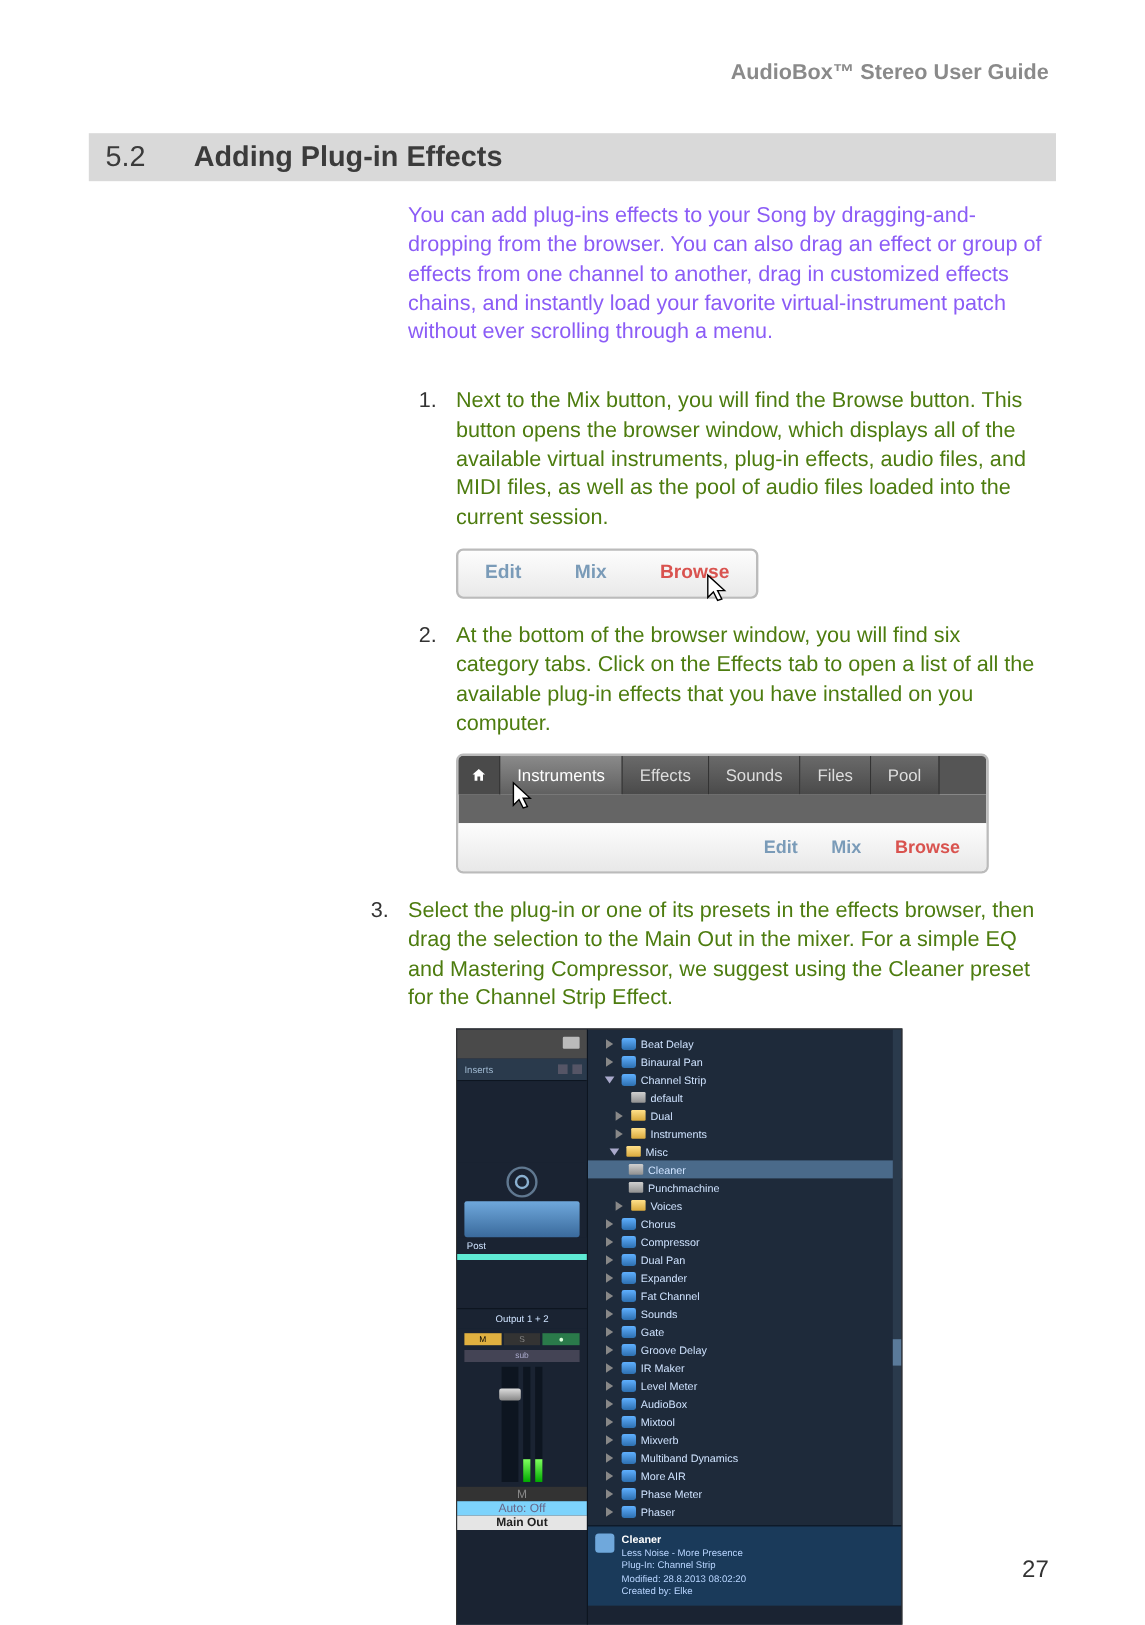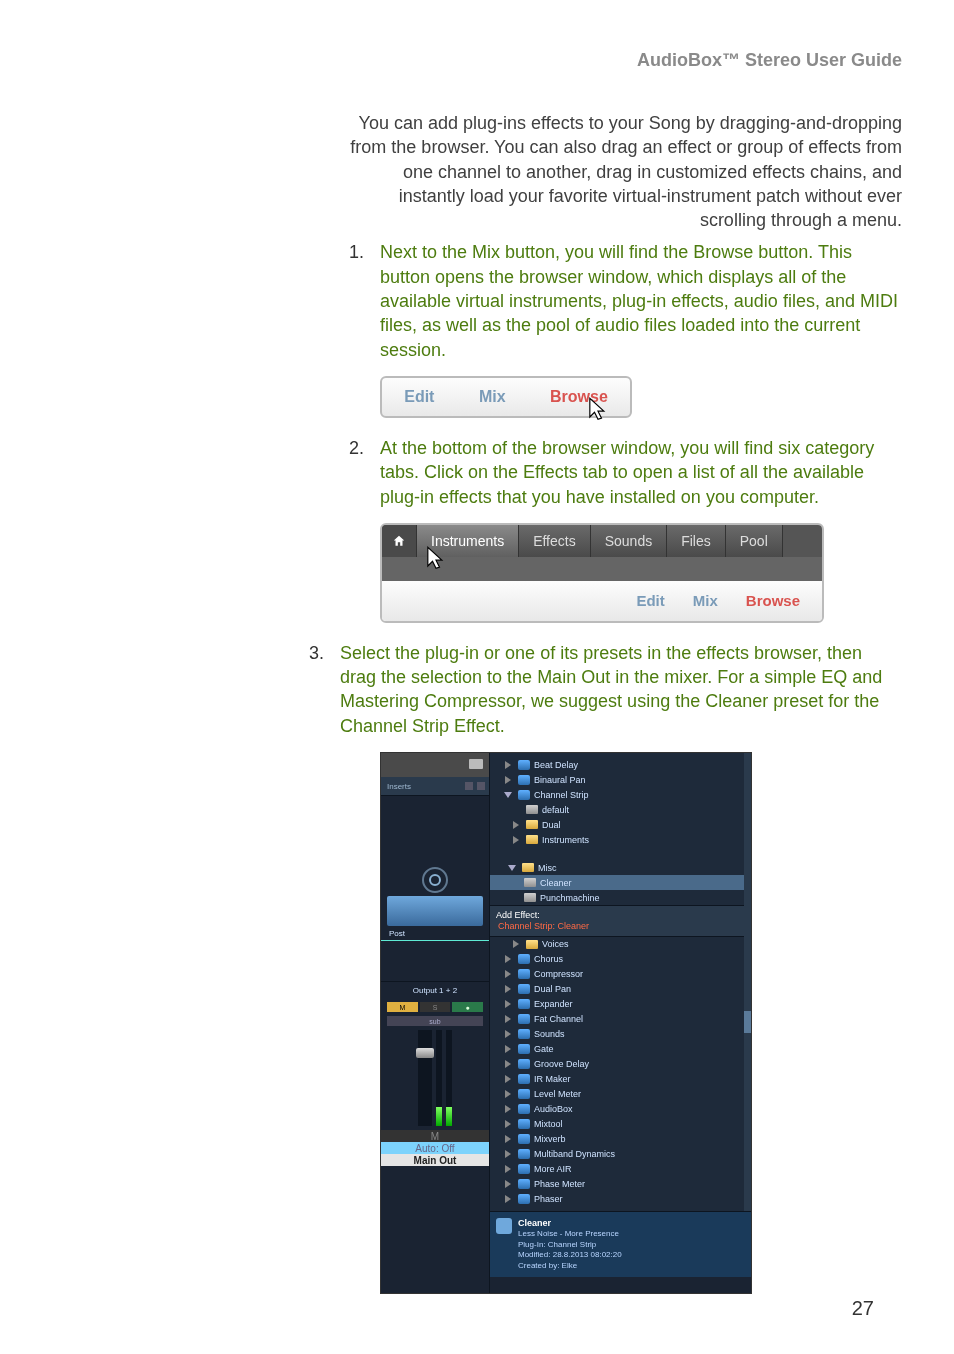--- a/index.html
+++ b/index.html
@@ -7,21 +7,21 @@
     padding: 0;
     background: #fff;
     font-family: "Myriad Pro", "Segoe UI", -apple-system, Helvetica, Arial, sans-serif;
     color: #333;
     width: 954px;
     height: 1354px;
     position: relative;
     overflow: hidden;
   }
   .page {
-    padding: 50px 52px 0 80px;
+    padding: 50px 80px 0 80px;
     box-sizing: border-box;
     width: 100%;
     height: 100%;
     position: relative;
   }
   .running-header {
     text-align: right;
     color: #8a8a8a;
     font-weight: 600;
     font-size: 18px;
@@ -47,23 +47,22 @@
     color: #3b3b3b;
     font-size: 24px;
     font-weight: 700;
   }
   .body-block {
     margin-left: 260px;
   }
   .para {
     font-size: 18px;
     line-height: 1.35;
-    color: #404040;
-    margin-bottom: 8px;
-    text-align: right;
+    color: #8b5cf6;
+    margin-bottom: 33px;
   }
   .ol-item {
     display: flex;
     gap: 16px;
     margin-bottom: 14px;
   }
   .ol-item .num {
     width: 24px;
     flex: 0 0 24px;
     text-align: right;
@@ -206,21 +205,21 @@
     font-size: 9px;
   }
   .fx-folder {
     display: flex;
     align-items: center;
     height: 15px;
     padding-left: 22px;
     gap: 4px;
     font-size: 9px;
   }
-  .fx-folder.open { padding-left: 18px; margin-top: 13px; }
+  .fx-folder.open { padding-left: 18px; }
   .fx-icon {
     width: 12px; height: 10px;
     background: linear-gradient(#5fb0ff,#2d6fb0);
     border-radius: 2px;
     flex-shrink: 0;
   }
   .fx-folder-icon {
     width: 12px; height: 9px;
     background: linear-gradient(#ffe08a,#d9a93c);
     border-radius: 1px;
@@ -314,21 +313,21 @@
     margin: 0 6px;
     border-radius: 2px;
     position:relative;
   }
   .post-label {
     height: 14px;
     font-size: 8px;
     color: #cfe3ff;
     padding-left: 8px;
     background:#1a2332;
-    border-bottom:1px solid #5eead4;
+    border-bottom:5px solid #5eead4;
     display:flex; align-items:center;
   }
   .out-label {
     height: 16px;
     font-size: 8px;
     color: #cfe3ff;
     text-align: center;
     background: #1a2332;
     display:flex;align-items:center;justify-content:center;
     border-top:1px solid #0d1520;
@@ -388,20 +387,26 @@
   .tri.open { transform: rotate(180deg); border-bottom-color:#aac; }
   .tri.right { transform: rotate(90deg); }
 </style>
 </head>
 <body>
 
 <div class="page">
 
   <div class="running-header">AudioBox™ Stereo User Guide</div>
 
+  <div class="section-bar">
+    <div class="section-inner">
+      <span class="sec-num">5.2</span>
+      <span class="sec-title">Adding Plug-in Effects</span>
+    </div>
+  </div>
 
   <div class="body-block">
     <div class="para">You can add plug-ins effects to your Song by dragging-and-dropping from the browser. You can also drag an effect or group of effects from one channel to another, drag in customized effects chains, and instantly load your favorite virtual-instrument patch without ever scrolling through a menu.</div>
 
     <div class="ol-item">
       <div class="num">1.</div>
       <div class="text">Next to the Mix button, you will find the Browse button. This button opens the browser window, which displays all of the available virtual instruments, plug-in effects, audio files, and MIDI files, as well as the pool of audio files loaded into the current session.</div>
     </div>
 
     <div class="fig1">
@@ -538,24 +543,20 @@
 
             <div class="fx-folder fx-highlight" style="padding-left:34px;">
                 <span class="fx-folder-icon" style="background:linear-gradient(#d0d0d0,#909090);"></span>
                 <span>Cleaner</span>
               </div>
             <div class="fx-folder" style="padding-left:34px;">
                 <span class="fx-folder-icon" style="background:linear-gradient(#d0d0d0,#909090);"></span>
                 <span>Punchmachine</span>
               </div>
 
-            <div class="fx-addeffect">
-              <span class="ae-label">Add Effect:</span><br>
-              <span class="ae-val">Channel Strip: Cleaner</span>
-            </div>
 
             <div class="fx-folder">
                 <span class="tri right"></span>
                 <span class="fx-folder-icon"></span>
                 <span>Voices</span>
               </div>
 
             <div id="bottom-tree">
                 <div class="fx-item">
                   <span class="tri right"></span>

